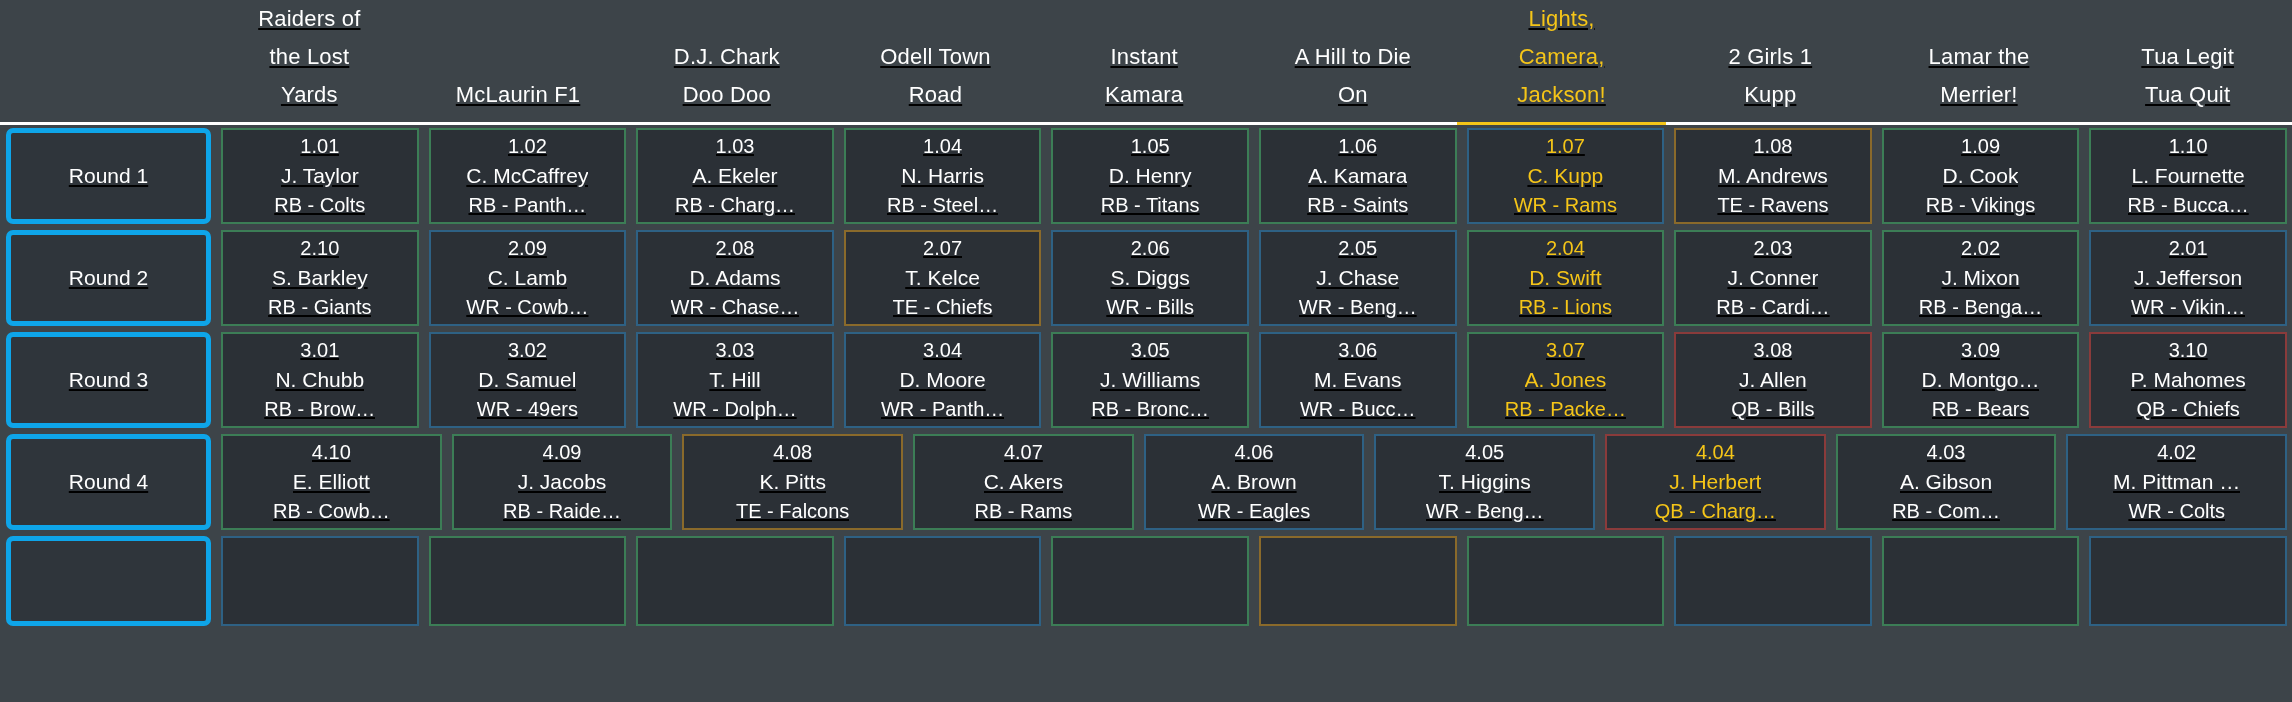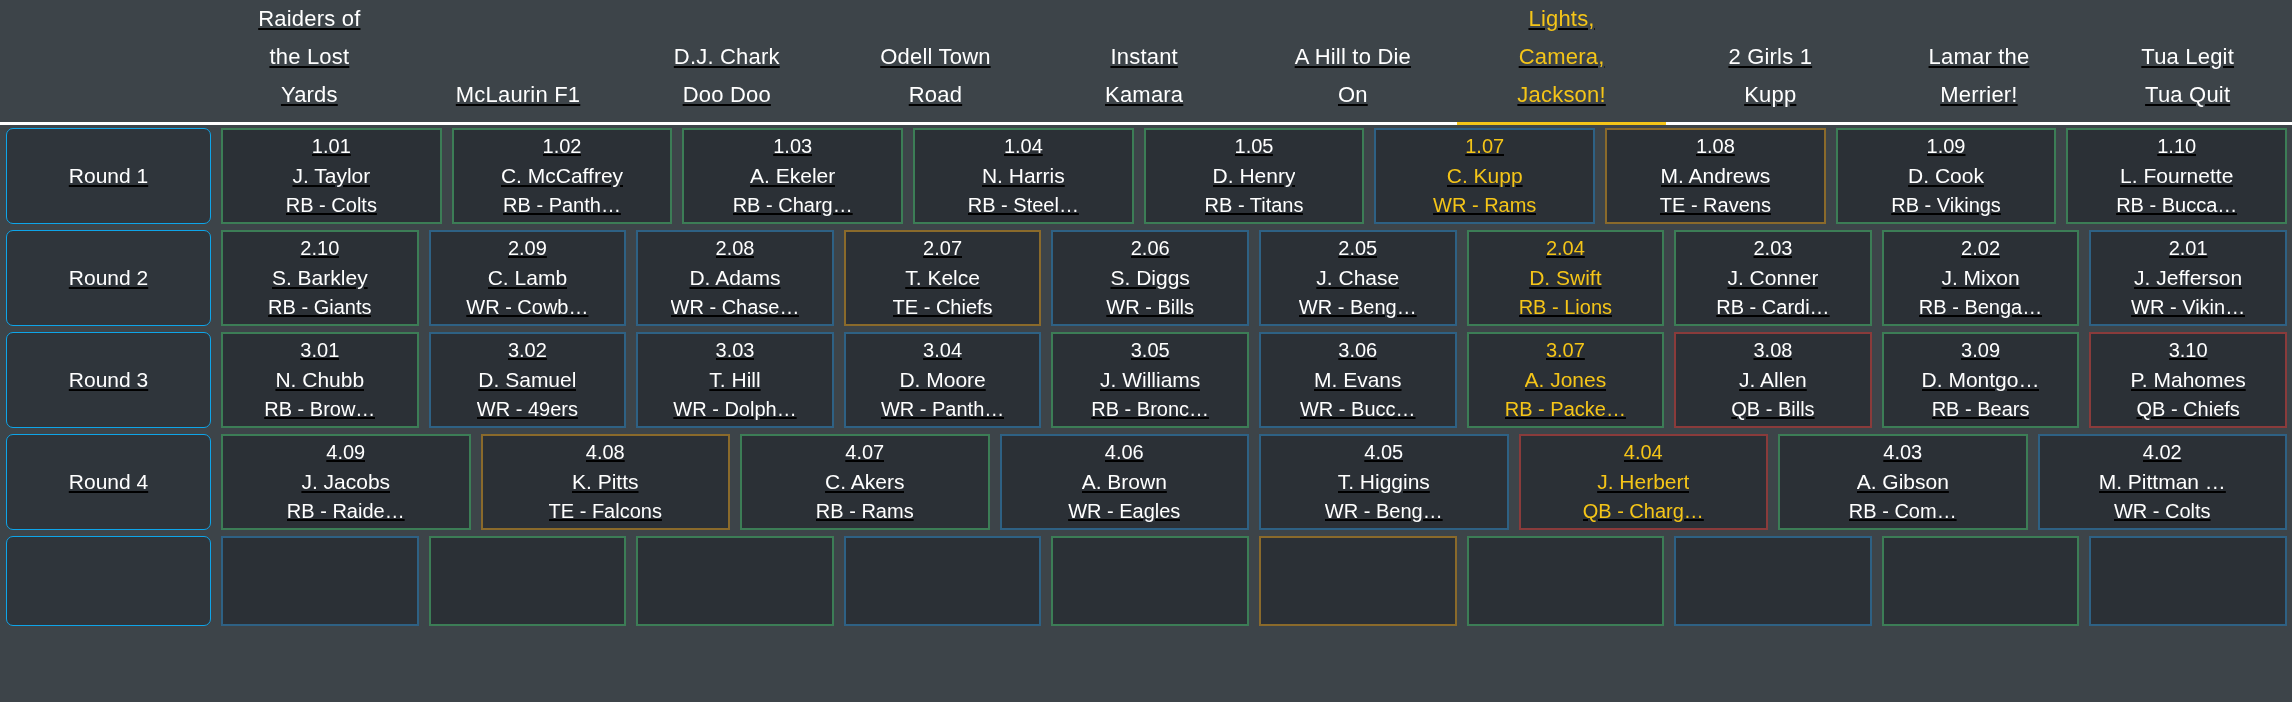--- a/index.html
+++ b/index.html
@@ -55,21 +55,21 @@
   
   .body-rows { flex: 1 1 auto; display: flex; flex-direction: column; }
   .row {
     display: flex;
     flex: 0 0 96px;
     padding: 3px 0;
   }
   .round-label {
     flex: 0 0 205px;
     margin: 0 5px 0 6px;
-    border: 1px solid #0ea5e9;
+    border: 5px solid #0ea5e9;
     border-radius: 7px;
     background: #2f353b;
     color: #ffffff;
     font-size: 21px;
     display: flex;
     align-items: center;
     justify-content: center;
   }
   .cell {
     flex: 1 1 0;
@@ -156,20 +156,25 @@
         <div class="cell pos-RB">
           <div class="pick">1.04</div>
           <div class="player">N. Harris</div>
           <div class="meta">RB - Steel…</div>
         </div>
         <div class="cell pos-RB">
           <div class="pick">1.05</div>
           <div class="player">D. Henry</div>
           <div class="meta">RB - Titans</div>
         </div>
+        <div class="cell pos-RB">
+          <div class="pick">1.06</div>
+          <div class="player">A. Kamara</div>
+          <div class="meta">RB - Saints</div>
+        </div>
         <div class="cell pos-WR highlight">
           <div class="pick">1.07</div>
           <div class="player">C. Kupp</div>
           <div class="meta">WR - Rams</div>
         </div>
         <div class="cell pos-TE">
           <div class="pick">1.08</div>
           <div class="player">M. Andrews</div>
           <div class="meta">TE - Ravens</div>
         </div>
@@ -286,20 +291,25 @@
         </div>
         <div class="cell pos-QB">
           <div class="pick">3.10</div>
           <div class="player">P. Mahomes</div>
           <div class="meta">QB - Chiefs</div>
         </div>
       </div>
       <div class="row">
         <div class="round-label">Round 4</div>
         <div class="cell pos-RB">
+          <div class="pick">4.10</div>
+          <div class="player">E. Elliott</div>
+          <div class="meta">RB - Cowb…</div>
+        </div>
+        <div class="cell pos-RB">
           <div class="pick">4.09</div>
           <div class="player">J. Jacobs</div>
           <div class="meta">RB - Raide…</div>
         </div>
         <div class="cell pos-TE">
           <div class="pick">4.08</div>
           <div class="player">K. Pitts</div>
           <div class="meta">TE - Falcons</div>
         </div>
         <div class="cell pos-RB">

